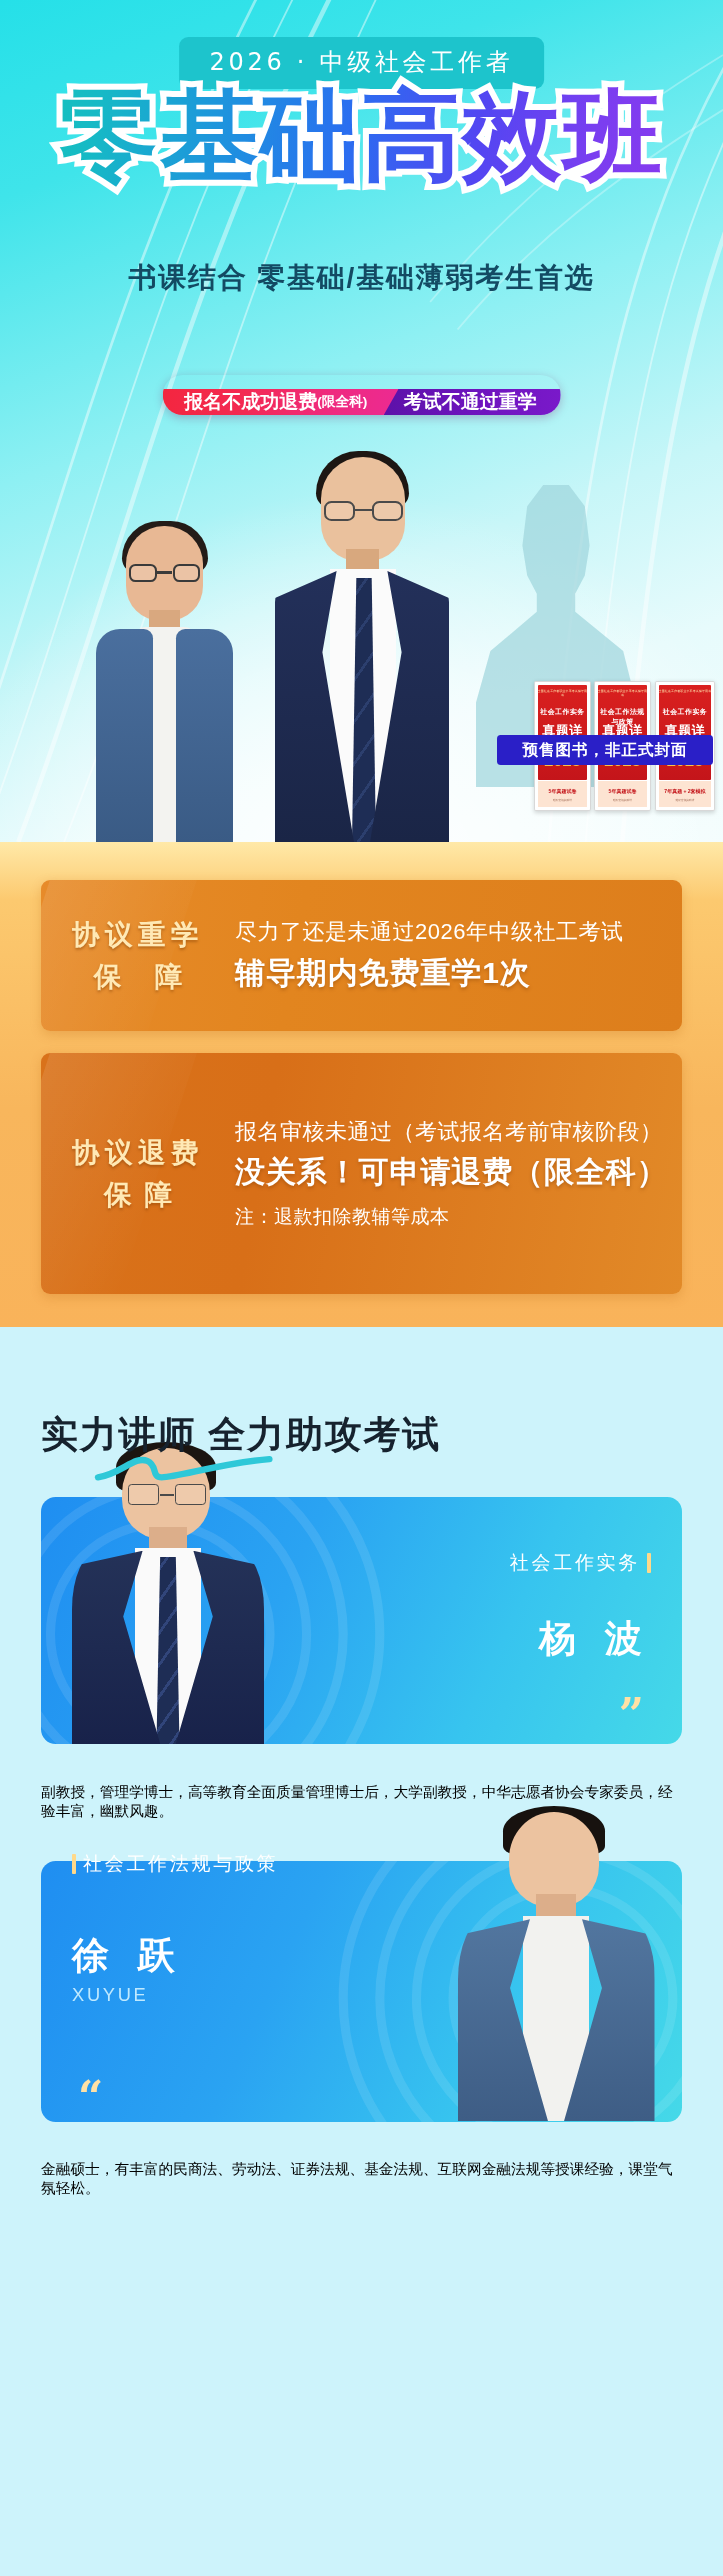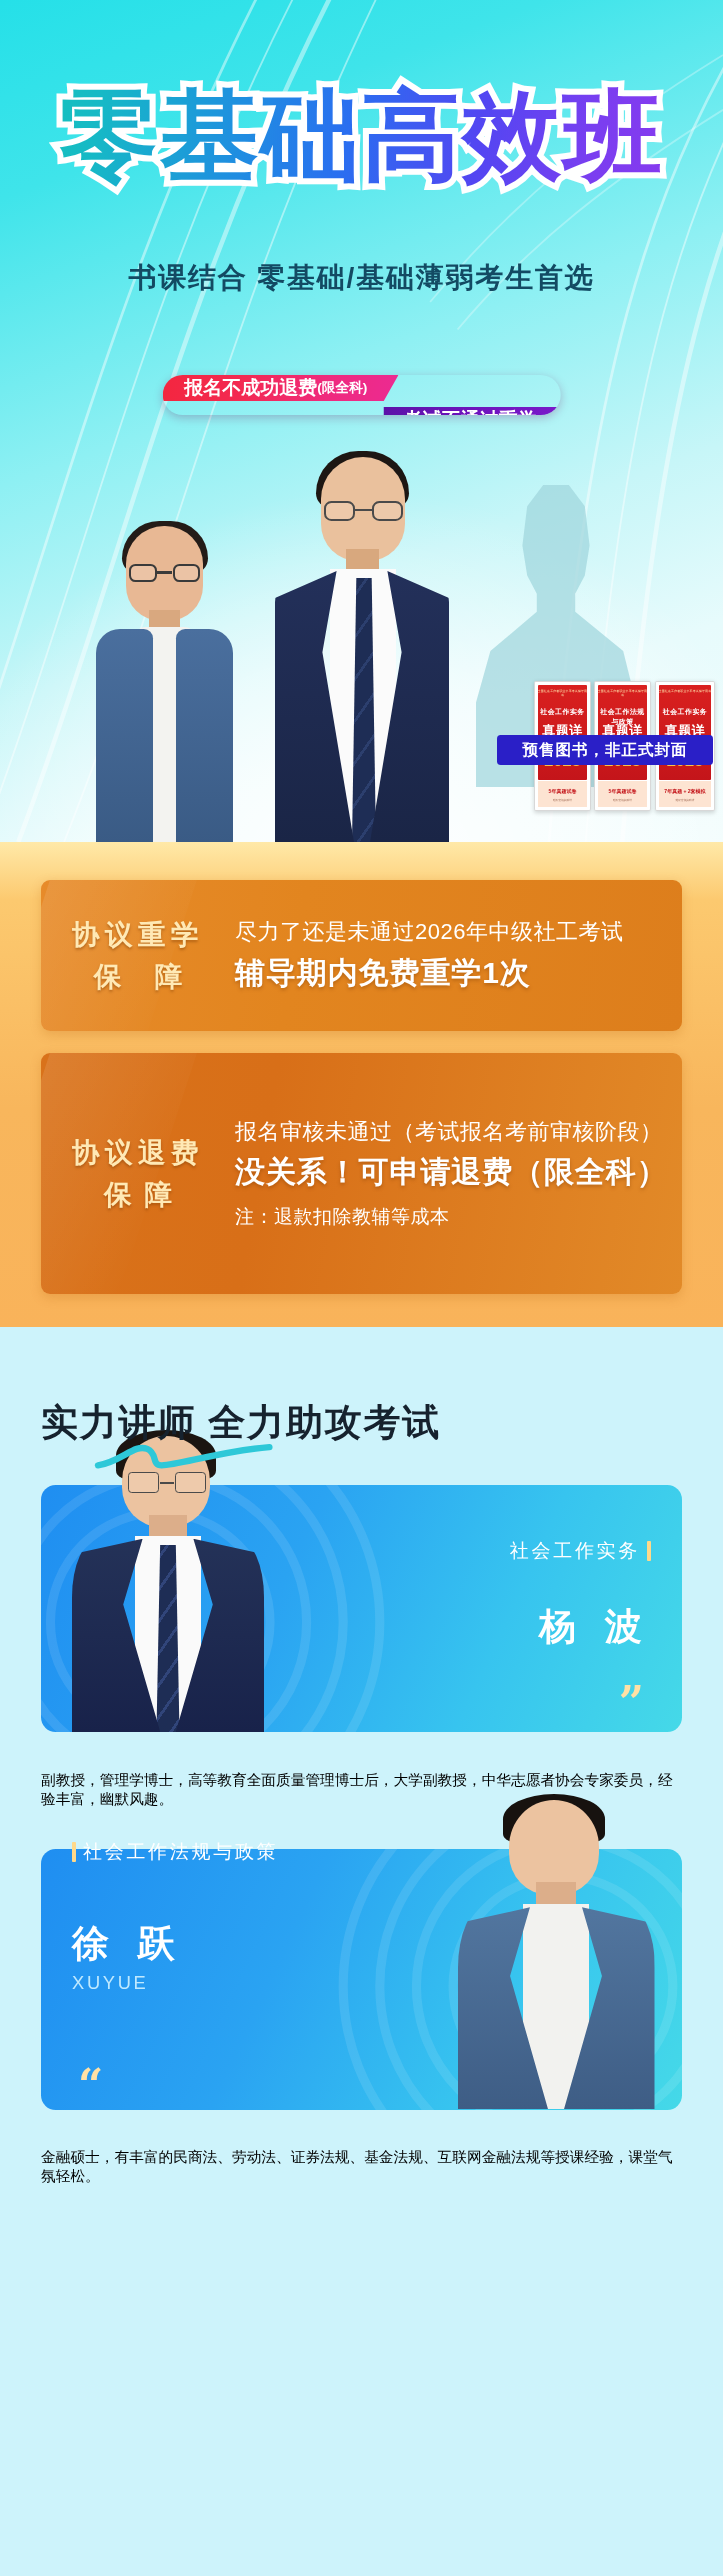--- a/index.html
+++ b/index.html
@@ -52,21 +52,21 @@
   }
 
   .subtitle {
     position:absolute; left:0; top:259px; width:723px; text-align:center;
     font-size:28px; color:#134a63; font-weight:bold; letter-spacing:1.8px;
     white-space:nowrap;
   }
 
   .guarantee-pill {
     position:absolute; left:50%; top:375px; transform:translateX(-50%);
-    height:40px; display:flex; align-items:flex-start; border-radius:20px;
+    height:40px; display:flex; align-items:flex-end; border-radius:20px;
     overflow:hidden; box-shadow:0 2.7px 9.2px rgba(120,20,90,.28);
   }
   .gp-left {
     background:linear-gradient(95deg,#f3263f 0%,#f32a53 35%,#ef2a7e 70%,#ec2a92 100%);
     color:#fff; display:flex; align-items:center;
     padding:0 31px 0 22px; font-size:19px; font-weight:bold;
     clip-path:polygon(0 0, 100% 0, calc(100% - 14.7px) 100%, 0 100%);
     white-space:nowrap;
   }
   .gp-left .sub { font-size:13.7px; font-weight:bold; }
@@ -186,21 +186,21 @@
   .ocard .body { z-index:2; }
   .ocard .line-sm { font-size:22px; letter-spacing:0.5px; margin-bottom:5.5px; }
   .ocard .line-lg { font-size:30px; font-weight:bold; letter-spacing:0.9px; text-shadow:0 1.8px 3.7px rgba(120,55,0,.4); }
   .ocard .line-note { font-size:19px; margin-top:11px; letter-spacing:0.5px; }
 
   
   .teachers {
     position:relative; width:723px; min-height:1248px;
     background:#cdf3fb; padding:71px 0 0;
   }
-  .sec-title-wrap { position:relative; width:641px; margin:0 auto 37px; }
+  .sec-title-wrap { position:relative; width:641px; margin:12px auto 37px; }
   .sec-title {
     font-size:37px; font-weight:bold; color:#16222e; letter-spacing:1.8px;
     display:inline-block; position:relative; z-index:2;
   }
   .sec-underline {
     position:absolute; left:53px; top:40px; width:183px; height:31px; z-index:1;
   }
 
   .tcard {
     position:relative; width:641px; margin:0 auto 44px; border-radius:14.7px;
@@ -291,20 +291,21 @@
         <path d="M900,-40 C740,200 680,420 640,920" stroke-width="2"></path>
         <path d="M940,-40 C780,200 720,420 680,920" stroke-width="5"></path>
       </g>
       <g fill="none" stroke="#ffffff" stroke-opacity="0.30">
         <path d="M790,60 C660,140 560,220 470,330" stroke-width="2"></path>
         <path d="M790,120 C670,195 580,265 500,360" stroke-width="2"></path>
       </g>
     </svg>
     <div class="hero-glow"></div>
 
+    <div class="year-pill">2026 · 中级社会工作者</div>
 
     <div class="main-title-outline">零基础高效班</div>
     <div class="main-title">零基础高效班</div>
 
     <div class="subtitle">书课结合 零基础/基础薄弱考生首选</div>
 
     <div class="guarantee-pill">
       <div class="gp-left">
         <span>报名不成功退费</span>
           <span class="sub">(限全科)</span>

